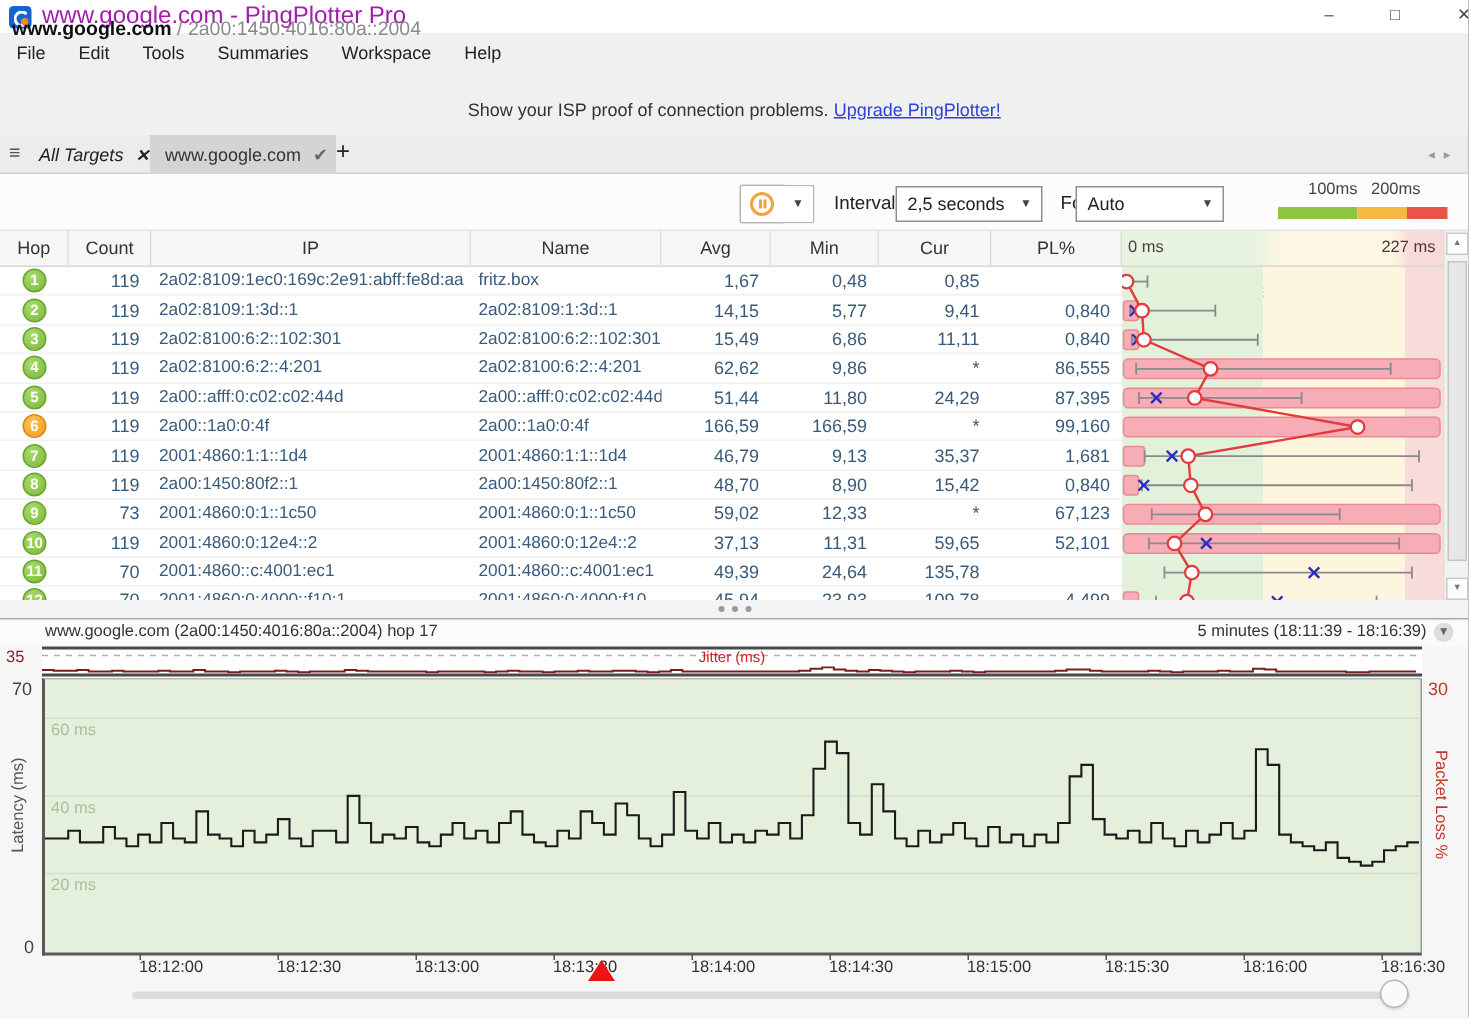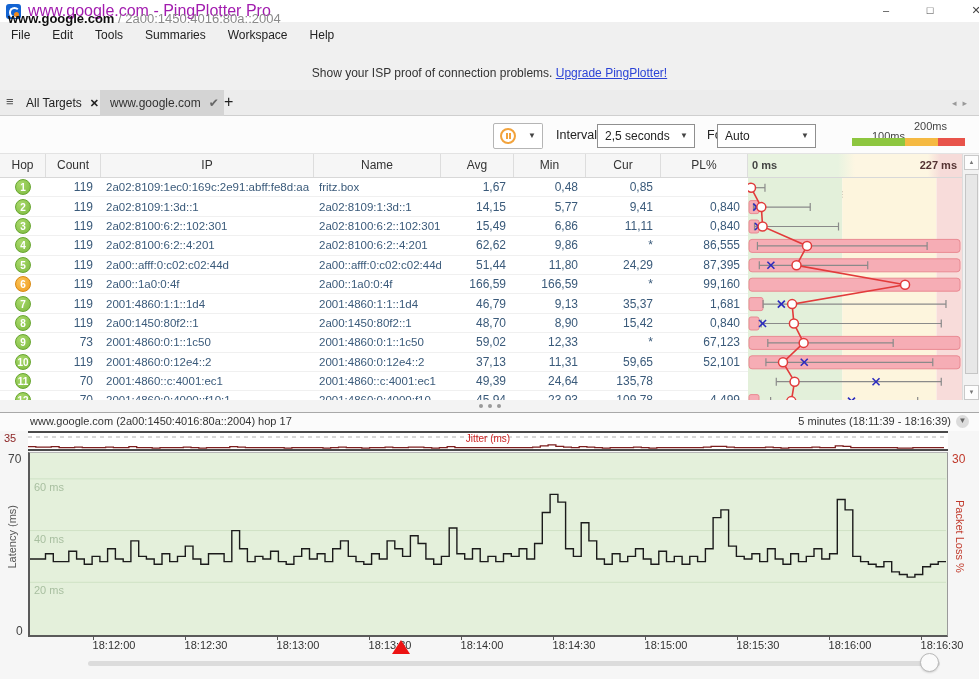--- a/index.html
+++ b/index.html
@@ -41,21 +41,21 @@
   .selbox{position:absolute;top:124px;height:24px;background:#fff;border:1px solid #8f8f8f;box-sizing:border-box;font-size:12px;color:#222;line-height:22px;padding-left:7px;}
   .selbox .caret{position:absolute;right:6px;top:0;font-size:8px;color:#444;line-height:22px;}
   .legend-label{position:absolute;top:120px;font-size:11px;color:#444;}
   .legend-bar{position:absolute;left:852px;top:138px;width:113px;height:8px;display:flex;}
   .legend-bar span{height:8px;}
   
   .theader{left:0;top:154px;width:979px;height:24px;background:#f6f6f6;border-bottom:1px solid #d8d8d8;box-sizing:border-box;
     display:grid;grid-template-columns:46px 55px 213px 127px 73px 72px 75px 87px;font-size:12px;color:#333;}
   .theader .hc{border-right:1px solid #ddd;text-align:center;line-height:23px;overflow:hidden;}
   .lat-header{left:748px;top:154px;width:214px;height:24px;box-sizing:border-box;border-bottom:1px solid #d8d8d8;
-    background:linear-gradient(to right,#e8f3e0 0%,#e8f3e0 42%,#fdf6e2 50%,#fdf6e2 84%,#f6dbd9 90%,#f6dbd9 100%);font-weight:bold;}
+    background:linear-gradient(to right,#e8f3e0 0%,#e8f3e0 42%,#fdf6e2 50%,#fdf6e2 84%,#f6dbd9 90%,#f6dbd9 100%);}
   .lat-header .lmin{position:absolute;left:4px;top:5px;font-size:11px;color:#444;}
   .lat-header .lmax{position:absolute;right:5px;top:5px;font-size:11px;color:#553333;}
   .lat-header .ltit{position:absolute;left:0;right:0;top:3px;text-align:center;font-size:12.5px;color:#333;margin-top:30px;}
   
   .rows{left:0;top:178px;width:748px;height:222px;overflow:hidden;background:#fff;}
   .trow{display:grid;grid-template-columns:46px 55px 213px 127px 73px 72px 75px 87px;height:19.4px;align-items:center;border-bottom:1px solid #f0f0f0;box-sizing:border-box;font-size:12px;color:#3a5a7a;}
   .c-hop{display:flex;justify-content:center;}
   .badge{width:16px;height:16px;border-radius:50%;color:#fff;font-size:10px;font-weight:bold;text-align:center;line-height:15px;}
   .badge.green{background:radial-gradient(circle at 35% 30%,#a9d96b,#7cb93e);border:1px solid #67a52f;box-sizing:border-box;}
   .badge.orange{background:radial-gradient(circle at 35% 30%,#fbc256,#f09c1e);border:1px solid #d9880f;box-sizing:border-box;}
@@ -114,21 +114,21 @@
       <span class="menu-item">Help</span>
     </div>
 
   <div class="abs banner">
     <span>Show your ISP proof of connection problems.</span>
     <a href="#">Upgrade PingPlotter!</a>
   </div>
 
   <div class="abs tabbar">
     <span class="hamburger">≡</span>
-    <div class="tab" style="left:16px;">
+    <div class="tab" style="left:16px;font-style:italic;">
       <span>All Targets</span>
       <span class="x">✕</span>
     </div>
     <div class="tab active" style="left:100px;width:104px;">
       <span>www.google.com</span>
       <span class="chk">✔</span>
     </div>
     <span class="plusbtn">+</span>
     <span class="tabarrows">◂▸</span>
   </div>
@@ -147,21 +147,21 @@
   <span class="tlabel" style="left:556px;">Interval</span>
   <div class="selbox" style="left:597px;width:98px;">
     <span>2,5 seconds</span>
     <span class="caret">▼</span>
   </div>
   <span class="tlabel" style="left:707px;">Focus</span>
   <div class="selbox" style="left:717px;width:99px;">
     <span>Auto</span>
     <span class="caret">▼</span>
   </div>
-  <span class="legend-label" style="left:872px;margin-top:10px;">100ms</span>
+  <span class="legend-label" style="left:872px;">100ms</span>
   <span class="legend-label" style="left:914px;">200ms</span>
   <div class="legend-bar">
     <span style="width: 53px; background: rgb(141, 198, 63);"></span>
     <span style="width: 33px; background: rgb(245, 185, 66);"></span>
     <span style="width: 27px; background: rgb(232, 83, 74);"></span>
   </div>
 
   <div class="abs theader">
     <span class="hc">Hop</span>
     <span class="hc">Count</span>

